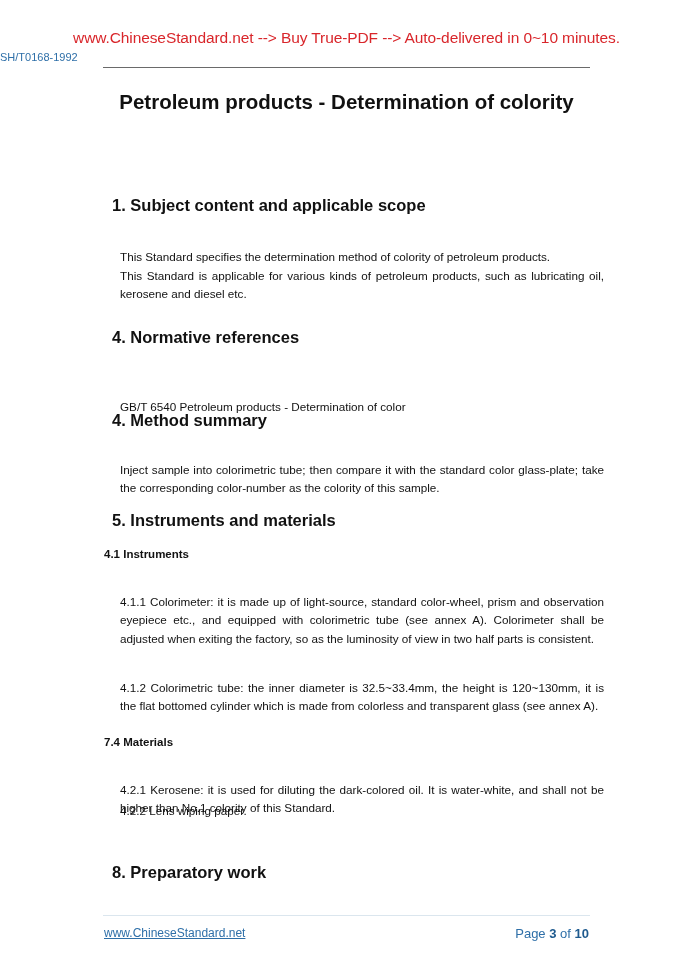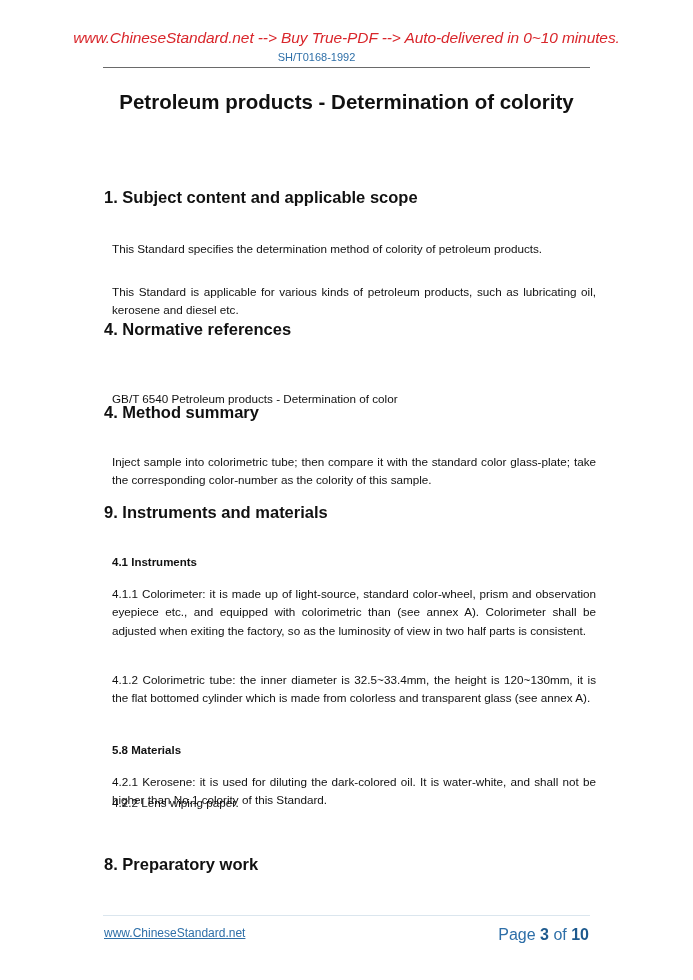--- a/index.html
+++ b/index.html
@@ -17,28 +17,27 @@
     }
     .banner {
       position: absolute;
       top: 29px;
       left: 0;
       width: 693px;
       text-align: center;
       font-size: 15.5px;
       color: #d9262b;
       letter-spacing: -0.1px;
-      font-style: italic;
     }
     .doc-code {
       position: absolute;
       top: 51px;
       left: 0;
       width: 633px;
-      text-align: center;
+      text-align: left;
       font-size: 11px;
       color: #2e6fa8;
     }
     .header-rule {
       position: absolute;
       top: 67px;
       left: 103px;
       width: 487px;
       height: 0;
       border-top: 1.5px solid #6a6a6a;
@@ -58,38 +57,38 @@
       position: absolute;
       left: 104px;
       width: 484px;
       top: 0;
     }
     .h1 {
       position: absolute;
       left: 0;
       font-size: 16.5px;
       font-weight: bold;
-      margin: 0;
+      margin: 8px;
       white-space: nowrap;
     }
     .h2 {
       position: absolute;
       left: 0;
       font-size: 11.5px;
       font-weight: bold;
-      margin: 8px;
+      margin: 0;
       white-space: nowrap;
     }
     .p {
       position: absolute;
       left: 0;
       width: 484px;
       font-size: 11.7px;
       line-height: 18.3px;
-      margin: 8px;
+      margin: 16px;
       text-align: justify;
     }
     .footer-rule {
       position: absolute;
       top: 915px;
       left: 103px;
       width: 487px;
       height: 0;
       border-top: 1px solid #dbe6ee;
     }
@@ -98,21 +97,21 @@
       top: 926px;
       left: 104px;
       font-size: 12px;
       color: #2e6fa8;
       text-decoration: underline;
     }
     .footer-page {
       position: absolute;
       top: 926px;
       right: 104px;
-      font-size: 16px;
+      font-size: 13px;
       color: #2e6fa8;
     }
     .footer-page b {
       font-weight: bold;
       color: #1e5a8e;
     }
   </style>
 </head>
 <body>
 
@@ -120,34 +119,34 @@
   <div class="banner">www.ChineseStandard.net --&gt; Buy True-PDF --&gt; Auto-delivered in 0~10 minutes.</div>
   <div class="doc-code">SH/T0168-1992</div>
   <div class="header-rule"></div>
 </div>
 
 <h1 class="page-title">Petroleum products - Determination of colority</h1>
 
 <div class="content">
   <h2 class="h1" style="top:188px">1. Subject content and applicable scope</h2>
   <p class="p" style="top:232px">This Standard specifies the determination method of colority of petroleum products.</p>
-  <p class="p" style="top:275px">This Standard is applicable for various kinds of petroleum products, such as lubricating oil, kerosene and diesel etc.</p>
+  <p class="p" style="top:251px">This Standard is applicable for various kinds of petroleum products, such as lubricating oil, kerosene and diesel etc.</p>
 
   <h2 class="h1" style="top:320px">4. Normative references</h2>
   <p class="p" style="top:382px">GB/T 6540 Petroleum products - Determination of color</p>
 
   <h2 class="h1" style="top:403px">4. Method summary</h2>
   <p class="p" style="top:445px">Inject sample into colorimetric tube; then compare it with the standard color glass-plate; take the corresponding color-number as the colority of this sample.</p>
 
-  <h2 class="h1" style="top:503px">9. Instruments and materials</h2>
+  <h2 class="h1" style="top:503px">5. Instruments and materials</h2>
   <h3 class="h2" style="top:548px">4.1 Instruments</h3>
-  <p class="p" style="top:577px">4.1.1 Colorimeter: it is made up of light-source, standard color-wheel, prism and observation eyepiece etc., and equipped with colorimetric than (see annex A). Colorimeter shall be adjusted when exiting the factory, so as the luminosity of view in two half parts is consistent.</p>
+  <p class="p" style="top:577px">4.1.1 Colorimeter: it is made up of light-source, standard color-wheel, prism and observation eyepiece etc., and equipped with colorimetric tube (see annex A). Colorimeter shall be adjusted when exiting the factory, so as the luminosity of view in two half parts is consistent.</p>
   <p class="p" style="top:663px">4.1.2 Colorimetric tube: the inner diameter is 32.5~33.4mm, the height is 120~130mm, it is the flat bottomed cylinder which is made from colorless and transparent glass (see annex A).</p>
 
-  <h3 class="h2" style="top:736px">5.8 Materials</h3>
+  <h3 class="h2" style="top:736px">7.4 Materials</h3>
   <p class="p" style="top:765px">4.2.1 Kerosene: it is used for diluting the dark-colored oil. It is water-white, and shall not be higher than No.1 colority of this Standard.</p>
   <p class="p" style="top:786px">4.2.2 Lens wiping paper.</p>
 
   <h2 class="h1" style="top:855px">8. Preparatory work</h2>
 </div>
 
 <div>
   <div class="footer-rule"></div>
   <a class="footer-link">www.ChineseStandard.net</a>
   <div class="footer-page"><span>Page </span><b>3</b><span> of </span><b>10</b></div>

